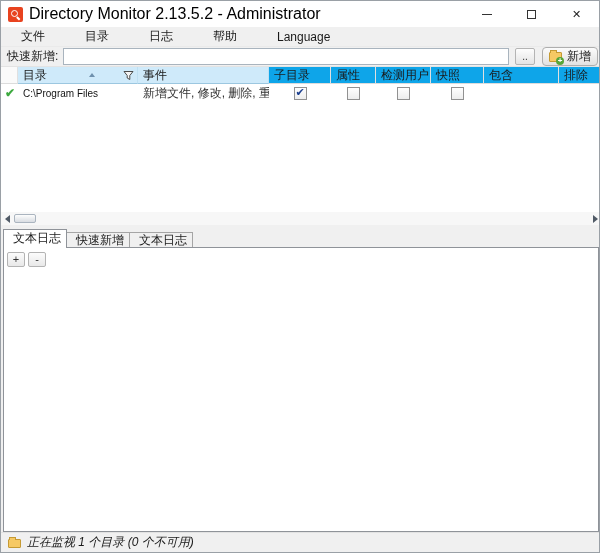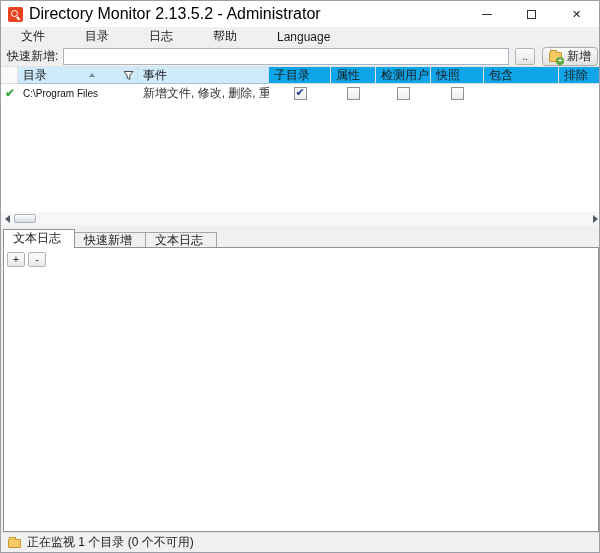--- a/index.html
+++ b/index.html
@@ -57,32 +57,32 @@
   
   .hscroll { position: absolute; left: 0; top: 145px; width: 600px; height: 13px; background: #f7f7f7; display: flex; align-items: center; }
   .hs-arrow { width: 12px; height: 13px; display: flex; align-items: center; justify-content: center; }
   .tri-left { width: 0; height: 0; border-top: 4px solid transparent; border-bottom: 4px solid transparent; border-right: 5px solid #505a66; }
   .tri-right { width: 0; height: 0; border-top: 4px solid transparent; border-bottom: 4px solid transparent; border-left: 5px solid #505a66; }
   .hs-thumb { width: 22px; height: 9px; background: linear-gradient(#fdfdfd,#d9dde2); border: 1px solid #aab4bf; border-radius: 2px; margin-left: 1px; }
   .hs-track { flex: 1; }
 
   
   .tabbar { position: absolute; top: 229px; left: 2px; right: 2px; height: 18px; display: flex; align-items: flex-end; }
-  .tab { padding: 1px 13px 2px 9px; font-size: 12px; background: #f0f0f0; border: 1px solid #a5a5a5; border-bottom: none; height: 16px; display: flex; align-items: center; margin-right: 0px; }
+  .tab { padding: 1px 5px 2px 9px; font-size: 12px; background: #f0f0f0; border: 1px solid #a5a5a5; border-bottom: none; height: 16px; display: flex; align-items: center; margin-right: 0px; }
   .tab.active { background: #fff; height: 19px; position: relative; z-index: 3; border-color: #8f9399; }
   .tab + .tab { border-left: none; }
 
   
   .logpanel { position: absolute; top: 246px; left: 2px; width: 596px; height: 285px; background: #fff; border: 1px solid #8f9399; z-index: 1; }
   .zoom-btns { position: absolute; top: 4px; left: 3px; display: flex; gap: 3px; }
   .zoom-btn { width: 18px; height: 15px; border: 1px solid #b3b3b3; background: linear-gradient(#fcfcfc,#e8e8e8); border-radius: 2px; font-size: 11px; line-height: 12px; text-align: center; color: #333; }
   .log-content { position: absolute; top: 24px; left: 3px; right: 3px; bottom: 3px; font-family: "Liberation Mono", monospace; font-size: 11px; white-space: pre-wrap; }
 
   
-  .statusbar { position: absolute; left: 0; right: 0; bottom: 0; height: 20px; background: #f0f0f0; display: flex; align-items: center; border-top: 1px solid #e2e2e2; }
+  .statusbar { position: absolute; left: 0; right: 0; bottom: 0; height: 20px; background: #f0f0f0; display: flex; align-items: center; border-top: 1px solid #e2e2e2; font-style: italic; }
   .folder-icon { position: relative; width: 13px; height: 9px; background: #f6c964; border: 1px solid #c59a33; border-radius: 1px; margin: 2px 6px 0 7px; flex: 0 0 auto; }
   .folder-icon::before { content: ""; position: absolute; top: -3px; left: 0; width: 5px; height: 2px; background: #f6c964; border: 1px solid #c59a33; border-bottom: none; }
   .status-text { font-size: 12px; color: #1a1a1a; }
 </style>
 </head>
 <body>
 
 <div class="window">
 
   <div class="titlebar">

